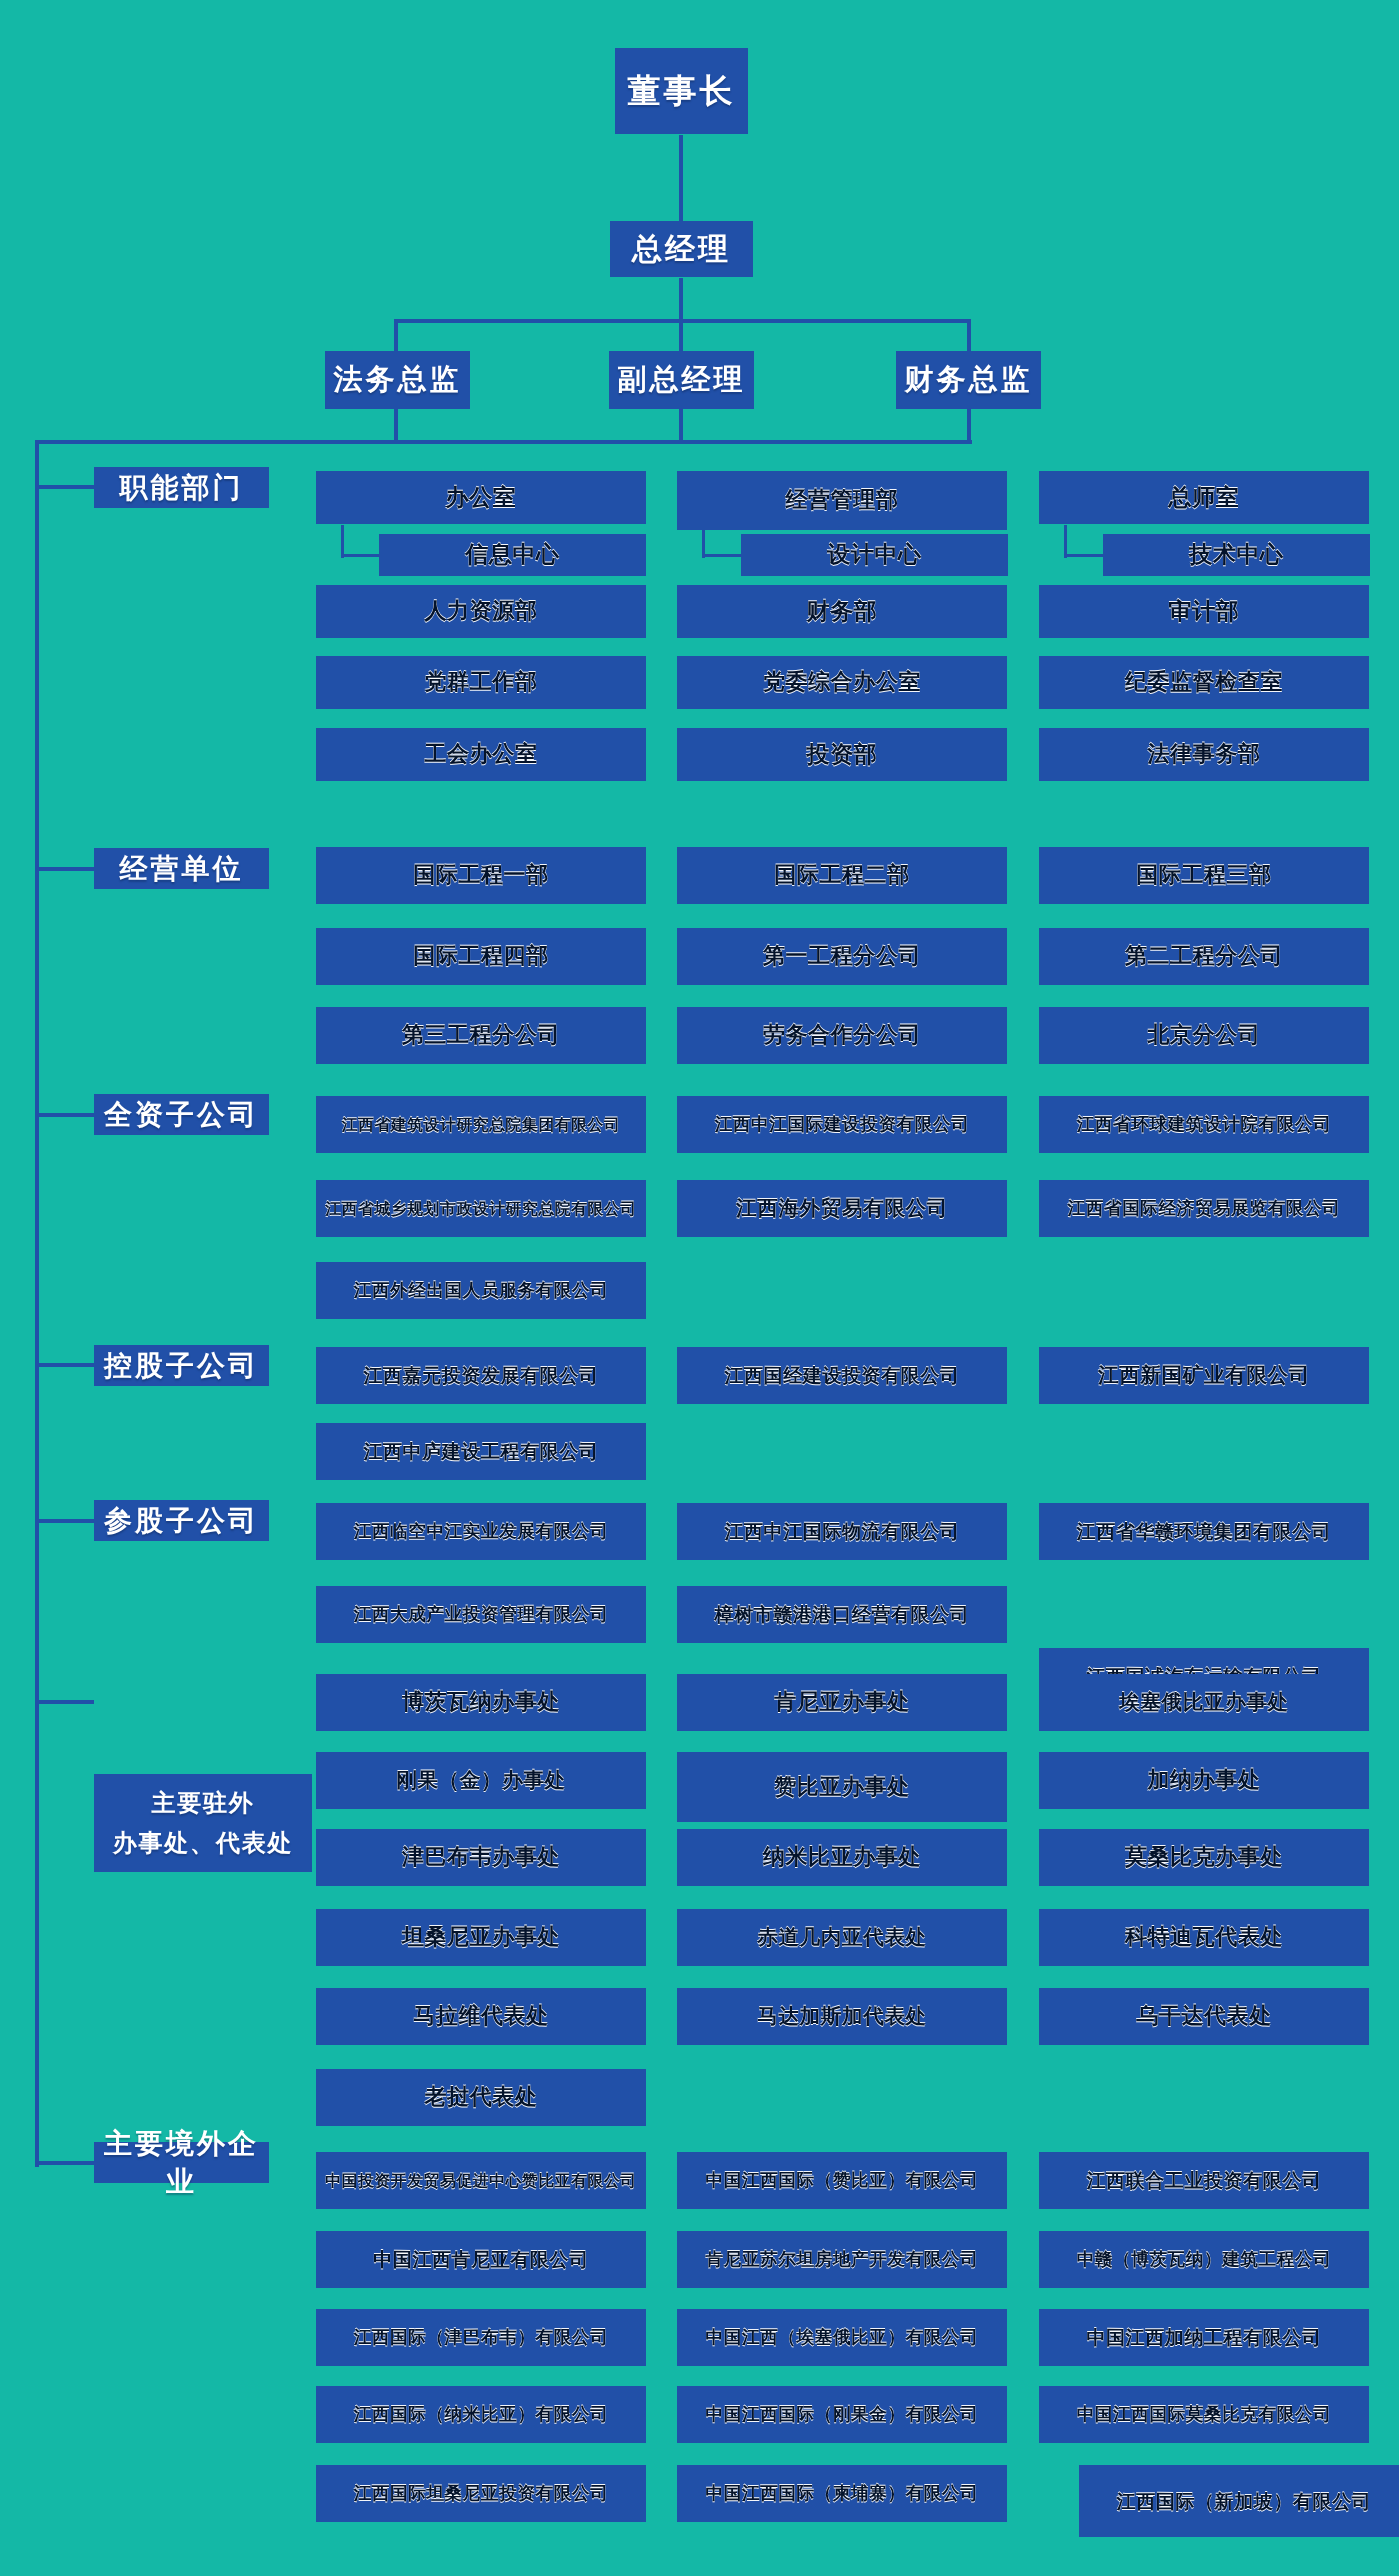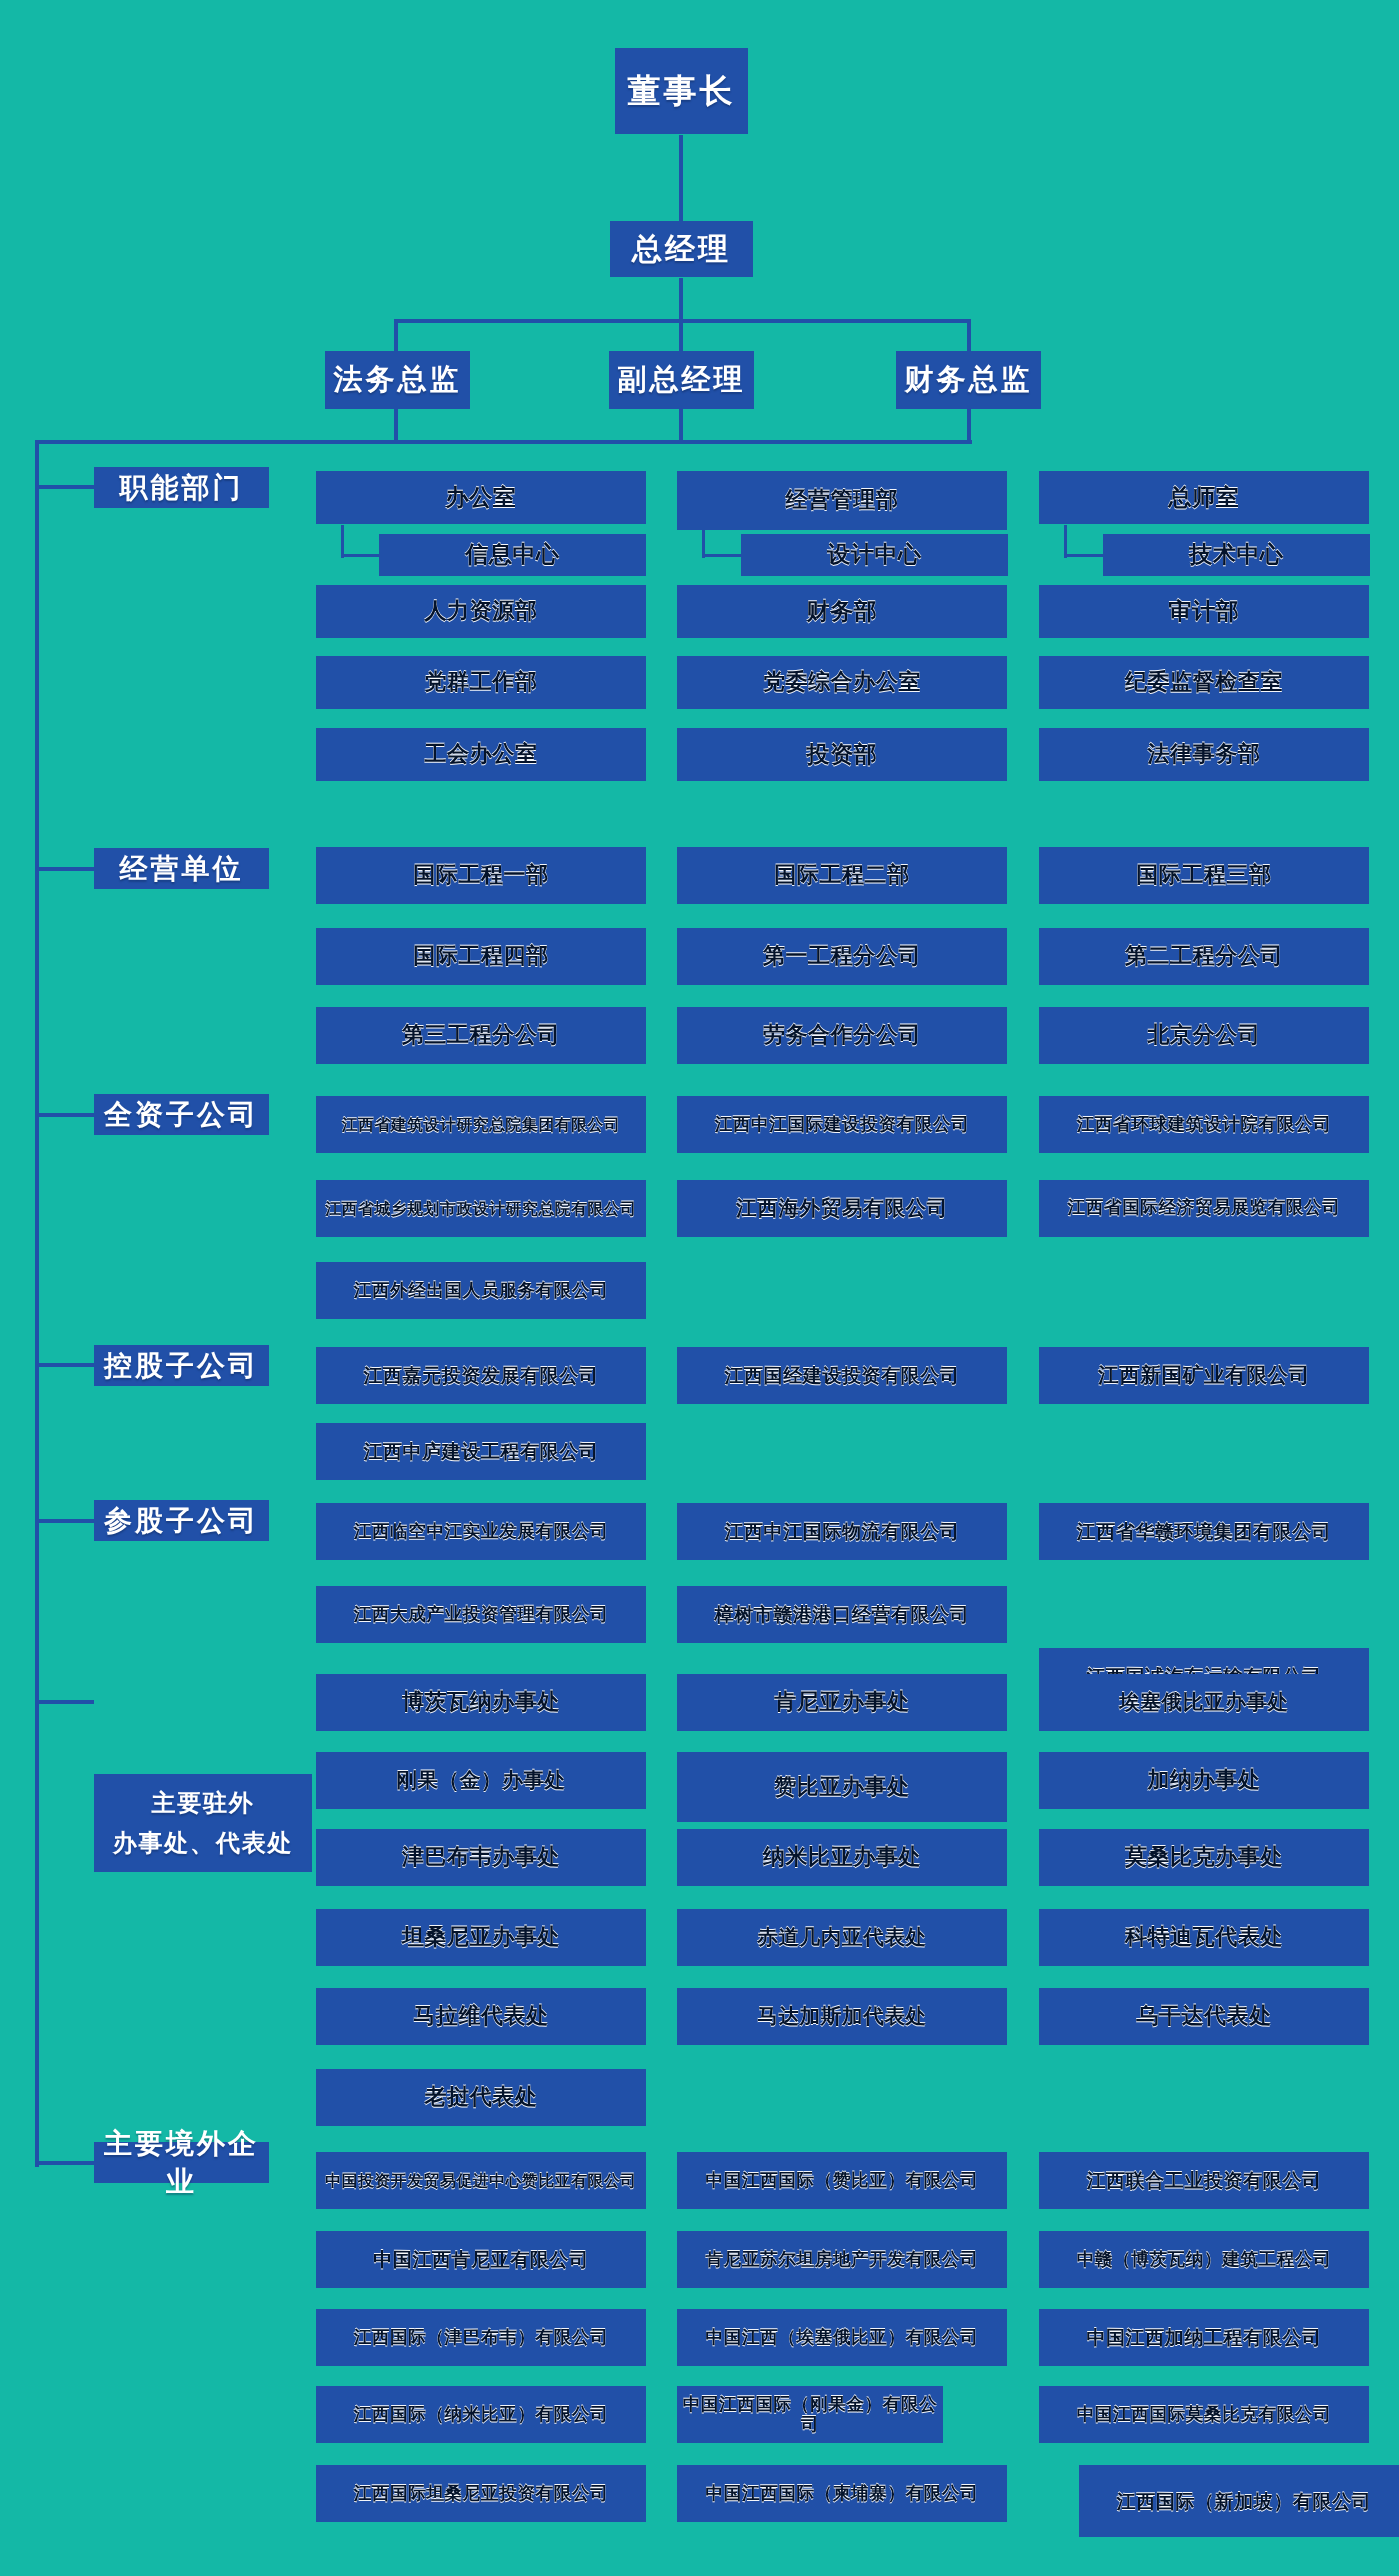--- a/index.html
+++ b/index.html
@@ -95,21 +95,21 @@
     <div class="nbox cell" style="left: 316px; top: 1007px; width: 330px; height: 57px; font-size: 22px;">第三工程分公司</div>
     <div class="nbox cell" style="left: 677px; top: 1007px; width: 330px; height: 57px; font-size: 22px;">劳务合作分公司</div>
     <div class="nbox cell" style="left: 1039px; top: 1007px; width: 330px; height: 57px; font-size: 22px;">北京分公司</div>
     <div class="line" style="left: 35px; top: 1113px; width: 59px; height: 4.2px;"></div>
     <div class="nbox wlabel" style="left: 94px; top: 1094px; width: 175px; height: 41px;">全资子公司</div>
     <div class="nbox cell" style="left: 316px; top: 1096px; width: 330px; height: 57px; font-size: 15.8px;">江西省建筑设计研究总院集团有限公司</div>
     <div class="nbox cell" style="left: 677px; top: 1096px; width: 330px; height: 57px; font-size: 17.6px;">江西中江国际建设投资有限公司</div>
     <div class="nbox cell" style="left: 1039px; top: 1096px; width: 330px; height: 57px; font-size: 17.6px;">江西省环球建筑设计院有限公司</div>
     <div class="nbox cell" style="left: 316px; top: 1180px; width: 330px; height: 57px; font-size: 15.8px;">江西省城乡规划市政设计研究总院有限公司</div>
     <div class="nbox cell" style="left: 677px; top: 1180px; width: 330px; height: 57px; font-size: 20.6px;">江西海外贸易有限公司</div>
-    <div class="nbox cell" style="left: 1039px; top: 1180px; width: 330px; height: 57px; font-size: 17.6px; font-family: Liberation Mono, monospace;">江西省国际经济贸易展览有限公司</div>
+    <div class="nbox cell" style="left: 1039px; top: 1180px; width: 330px; height: 57px; font-size: 17.6px;">江西省国际经济贸易展览有限公司</div>
     <div class="nbox cell" style="left: 316px; top: 1262px; width: 330px; height: 57px; font-size: 17.6px;">江西外经出国人员服务有限公司</div>
     <div class="line" style="left: 35px; top: 1363px; width: 59px; height: 4.2px;"></div>
     <div class="nbox wlabel" style="left: 94px; top: 1345px; width: 175px; height: 41px;">控股子公司</div>
     <div class="nbox cell" style="left: 316px; top: 1347px; width: 330px; height: 57px; font-size: 19px;">江西嘉元投资发展有限公司</div>
     <div class="nbox cell" style="left: 677px; top: 1347px; width: 330px; height: 57px; font-size: 19px;">江西国经建设投资有限公司</div>
     <div class="nbox cell" style="left: 1039px; top: 1347px; width: 330px; height: 57px; font-size: 20.6px;">江西新国矿业有限公司</div>
     <div class="nbox cell" style="left: 316px; top: 1423px; width: 330px; height: 57px; font-size: 19px;">江西中庐建设工程有限公司</div>
     <div class="line" style="left: 35px; top: 1519px; width: 59px; height: 4.2px;"></div>
     <div class="nbox wlabel" style="left: 94px; top: 1500px; width: 175px; height: 41px;">参股子公司</div>
     <div class="nbox cell" style="left: 316px; top: 1503px; width: 330px; height: 57px; font-size: 17.6px;">江西临空中江实业发展有限公司</div>
@@ -144,19 +144,19 @@
     <div class="nbox cell" style="left: 316px; top: 2152px; width: 330px; height: 57px; font-size: 15.8px;">中国投资开发贸易促进中心赞比亚有限公司</div>
     <div class="nbox cell" style="left: 677px; top: 2152px; width: 330px; height: 57px; font-size: 17.6px;">中国江西国际（赞比亚）有限公司</div>
     <div class="nbox cell" style="left: 1039px; top: 2152px; width: 330px; height: 57px; font-size: 19px;">江西联合工业投资有限公司</div>
     <div class="nbox cell" style="left: 316px; top: 2231px; width: 330px; height: 57px; font-size: 19px;">中国江西肯尼亚有限公司</div>
     <div class="nbox cell" style="left: 677px; top: 2231px; width: 330px; height: 57px; font-size: 17.6px;">肯尼亚苏尔坦房地产开发有限公司</div>
     <div class="nbox cell" style="left: 1039px; top: 2231px; width: 330px; height: 57px; font-size: 17.6px;">中赣（博茨瓦纳）建筑工程公司</div>
     <div class="nbox cell" style="left: 316px; top: 2309px; width: 330px; height: 57px; font-size: 17.6px;">江西国际（津巴布韦）有限公司</div>
     <div class="nbox cell" style="left: 677px; top: 2309px; width: 330px; height: 57px; font-size: 17.6px;">中国江西（埃塞俄比亚）有限公司</div>
     <div class="nbox cell" style="left: 1039px; top: 2309px; width: 330px; height: 57px; font-size: 19px;">中国江西加纳工程有限公司</div>
     <div class="nbox cell" style="left: 316px; top: 2386px; width: 330px; height: 57px; font-size: 17.6px;">江西国际（纳米比亚）有限公司</div>
-    <div class="nbox cell" style="left: 677px; top: 2386px; width: 266px; height: 57px; font-size: 17.6px;">中国江西国际（刚果金）有限公司</div>
+    <div class="nbox cell" style="left: 677px; top: 2386px; width: 330px; height: 57px; font-size: 17.6px;">中国江西国际（刚果金）有限公司</div>
     <div class="nbox cell" style="left: 1039px; top: 2386px; width: 330px; height: 57px; font-size: 17.6px;">中国江西国际莫桑比克有限公司</div>
     <div class="nbox cell" style="left: 316px; top: 2465px; width: 330px; height: 57px; font-size: 17.6px;">江西国际坦桑尼亚投资有限公司</div>
     <div class="nbox cell" style="left: 677px; top: 2465px; width: 330px; height: 57px; font-size: 17.6px;">中国江西国际（柬埔寨）有限公司</div>
     <div class="nbox cell" style="left: 1079px; top: 2465px; width: 330px; height: 72px; font-size: 19px;">江西国际（新加坡）有限公司</div>
   </div>
 
 
 </body></html>

